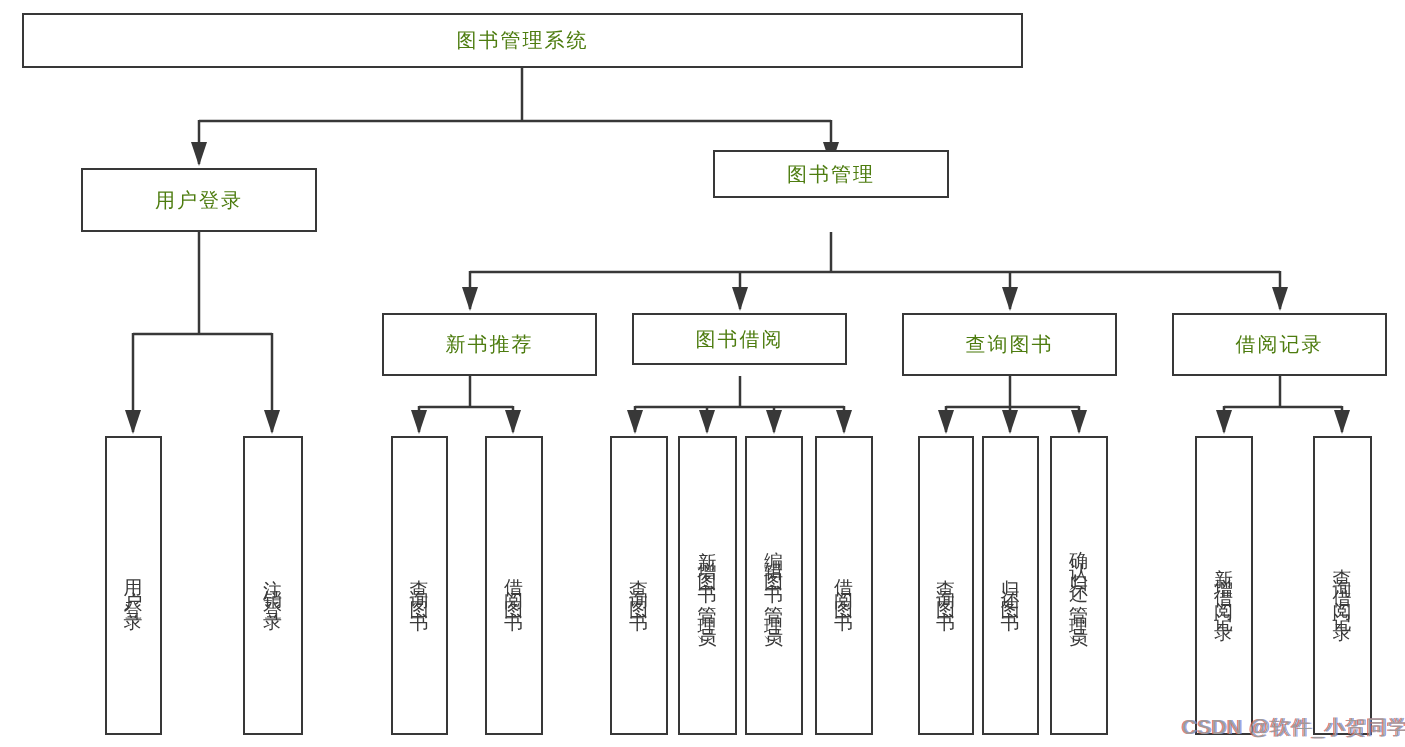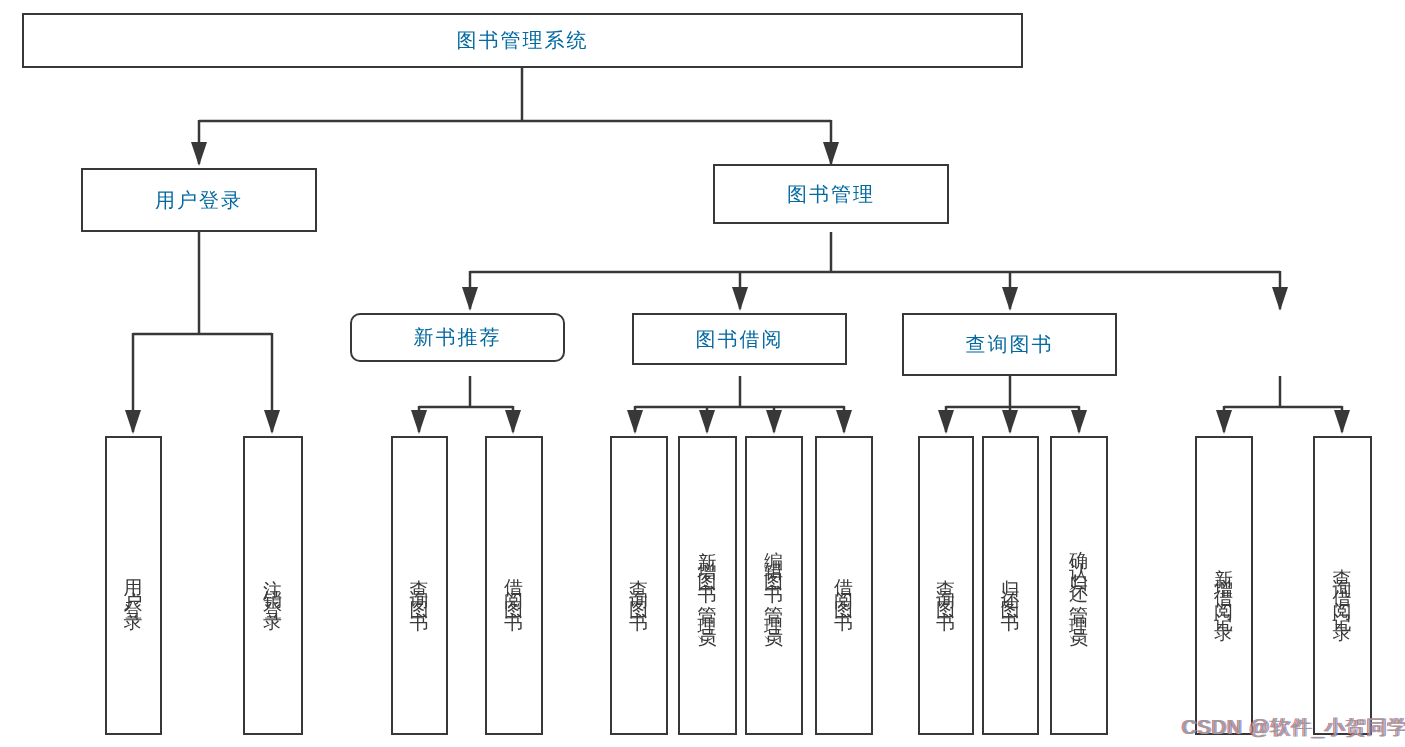--- a/index.html
+++ b/index.html
@@ -20,21 +20,21 @@
     box-sizing: border-box;
     border: 2.5px solid #383838;
     background: #ffffff;
     display: flex;
     align-items: center;
     justify-content: center;
   }
   .hlabel {
     font-size: 20px;
     letter-spacing: 2px;
-    color: #0369a1;
+    color: #4d7c0f;
     white-space: nowrap;
   }
   .vlabel {
     writing-mode: vertical-rl;
     text-orientation: mixed;
     font-size: 19px;
     letter-spacing: 11px;
     color: #3a3a3a;
     line-height: 1;
   }
@@ -110,32 +110,35 @@
     </g>
   </svg>
 
   <div class="box" style="left:22px; top:13px; width:1001px; height:55px;">
     <span class="hlabel">图书管理系统</span>
   </div>
 
   <div class="box" style="left:81px; top:168px; width:236px; height:64px;">
     <span class="hlabel">用户登录</span>
   </div>
-  <div class="box" style="left:713px; top:164px; width:236px; height:60px;">
+  <div class="box" style="left:713px; top:150px; width:236px; height:48px;">
     <span class="hlabel">图书管理</span>
   </div>
 
-  <div class="box" style="left:350px; top:313px; width:215px; height:49px;border-radius:10px;">
+  <div class="box" style="left:382px; top:313px; width:215px; height:63px;">
     <span class="hlabel">新书推荐</span>
   </div>
   <div class="box" style="left:632px; top:313px; width:215px; height:52px;">
     <span class="hlabel">图书借阅</span>
   </div>
   <div class="box" style="left:902px; top:313px; width:215px; height:63px;">
     <span class="hlabel">查询图书</span>
+  </div>
+  <div class="box" style="left:1172px; top:313px; width:215px; height:63px;">
+    <span class="hlabel">借阅记录</span>
   </div>
 
   <div class="box" style="left:105px; top:436px; width:57px; height:299px;">
     <span class="vlabel">用户登录</span>
   </div>
   <div class="box" style="left:243px; top:436px; width:60px; height:299px;">
     <span class="vlabel">注销登录</span>
   </div>
   <div class="box" style="left:391px; top:436px; width:57px; height:299px;">
     <span class="vlabel">查询图书</span>

